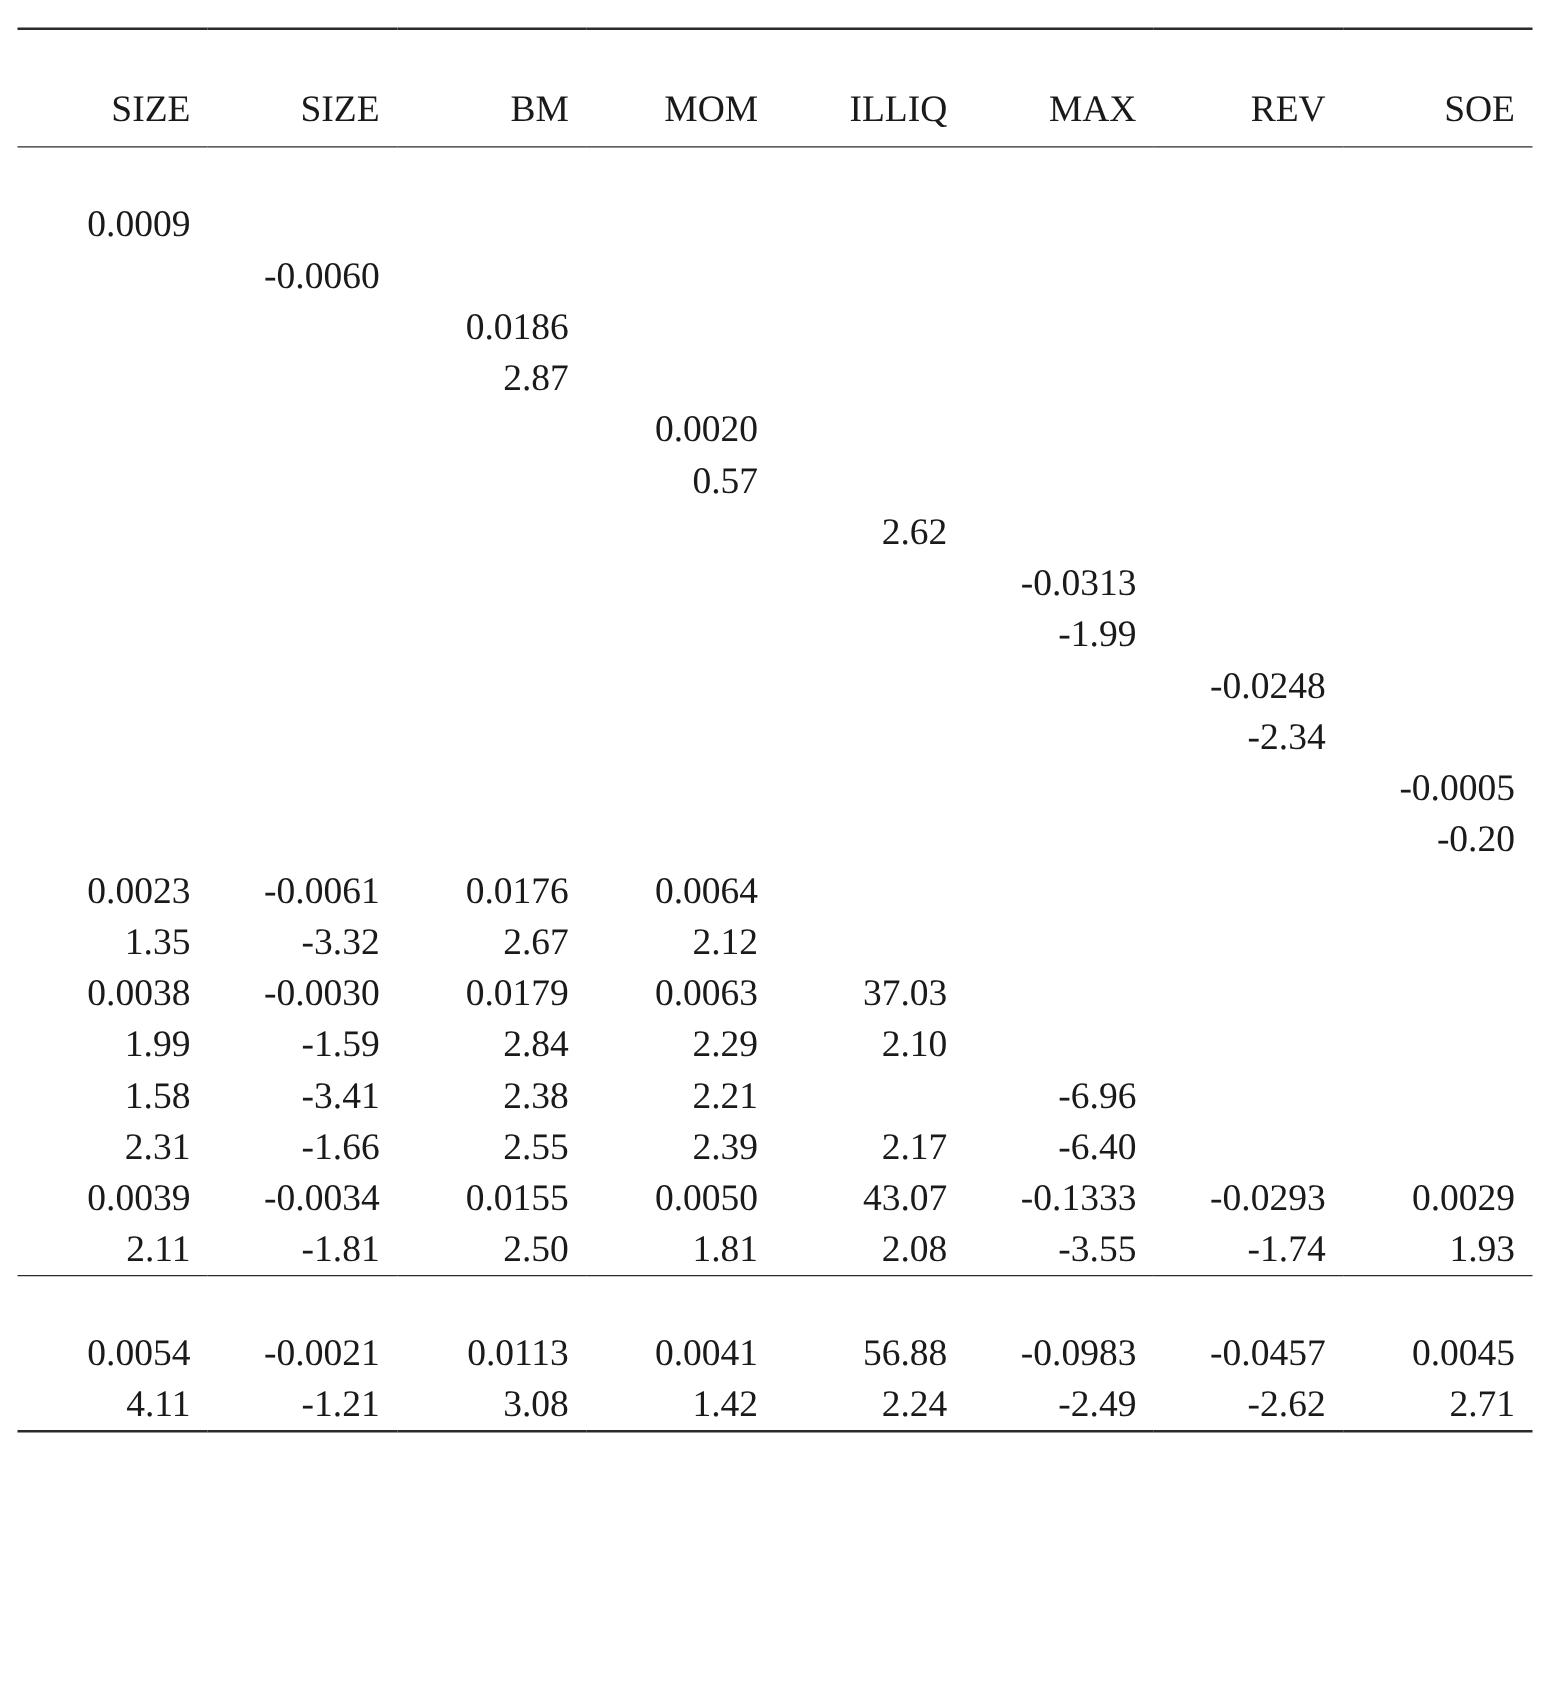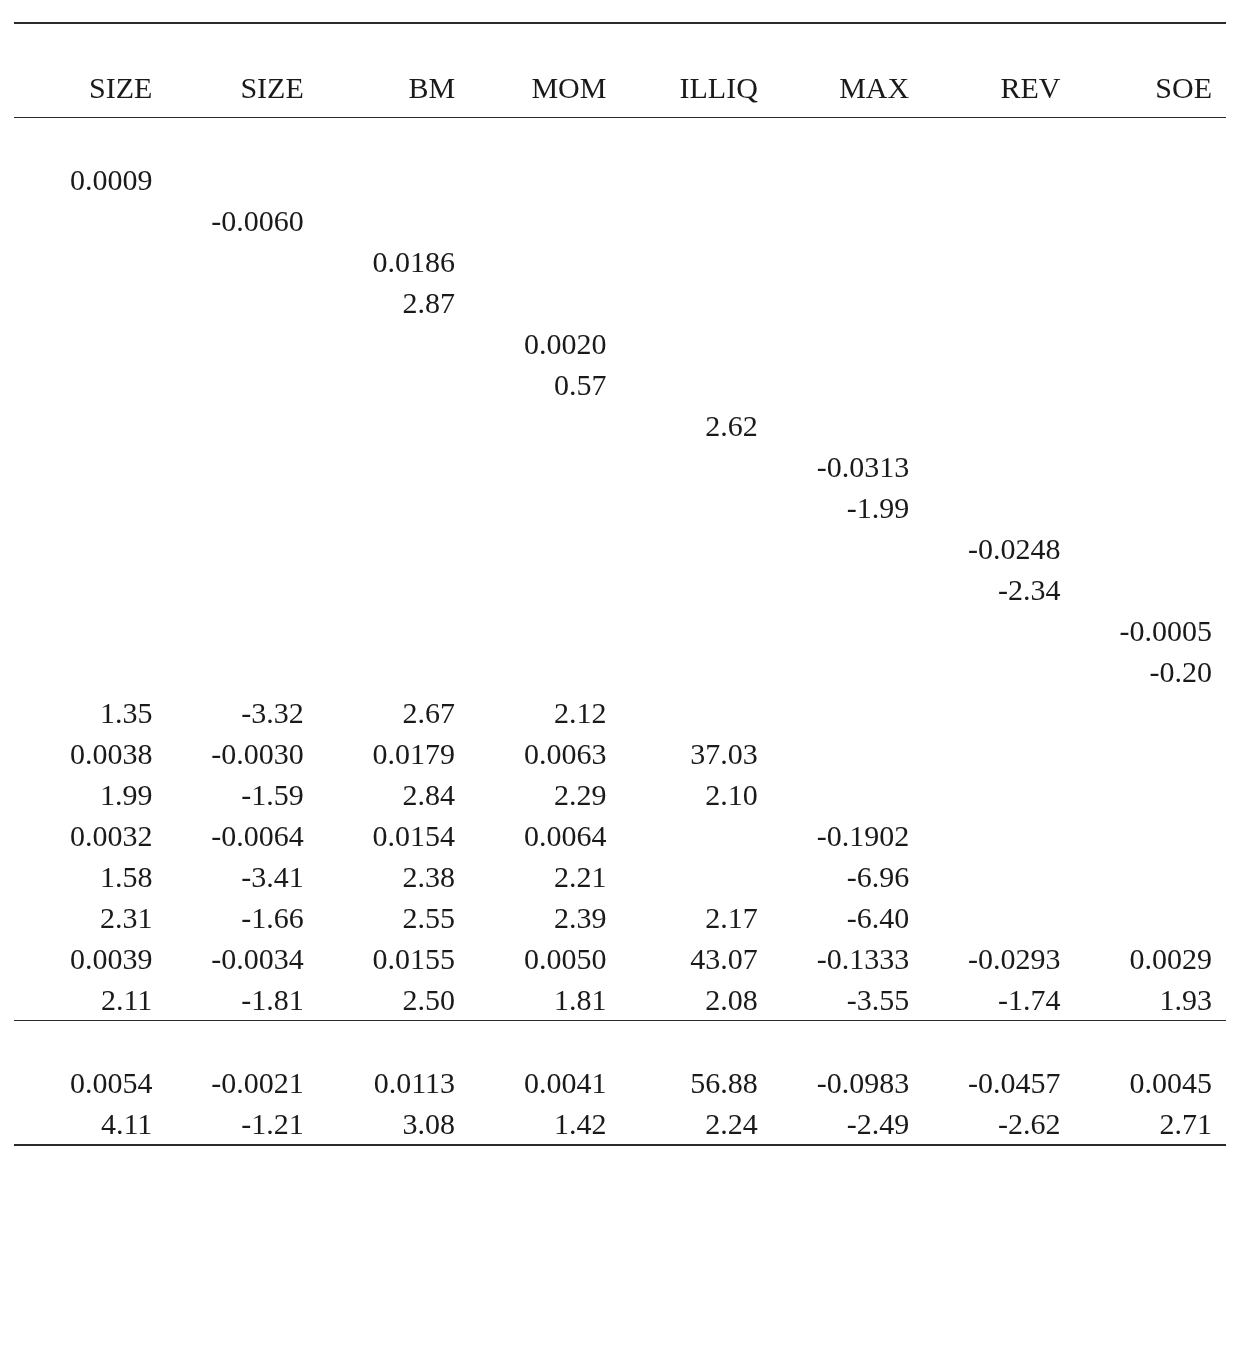--- a/index.html
+++ b/index.html
@@ -221,20 +221,30 @@
         <tr class="tstat">
           <td></td>
           <td></td>
           <td></td>
           <td></td>
           <td></td>
           <td></td>
           <td></td>
           <td>-0.20</td>
         </tr>
+        <tr>
+          <td>0.0023</td>
+          <td>-0.0061</td>
+          <td>0.0176</td>
+          <td>0.0064</td>
+          <td></td>
+          <td></td>
+          <td></td>
+          <td></td>
+        </tr>
         <tr class="tstat">
           <td>1.35</td>
           <td>-3.32</td>
           <td>2.67</td>
           <td>2.12</td>
           <td></td>
           <td></td>
           <td></td>
           <td></td>
         </tr>
@@ -248,30 +258,20 @@
           <td></td>
           <td></td>
         </tr>
         <tr class="tstat">
           <td>1.99</td>
           <td>-1.59</td>
           <td>2.84</td>
           <td>2.29</td>
           <td>2.10</td>
           <td></td>
-          <td></td>
-          <td></td>
-        </tr>
-        <tr>
-          <td>0.0032</td>
-          <td>-0.0064</td>
-          <td>0.0154</td>
-          <td>0.0064</td>
-          <td></td>
-          <td>-0.1902</td>
           <td></td>
           <td></td>
         </tr>
         <tr class="tstat">
           <td>1.58</td>
           <td>-3.41</td>
           <td>2.38</td>
           <td>2.21</td>
           <td></td>
           <td>-6.96</td>

